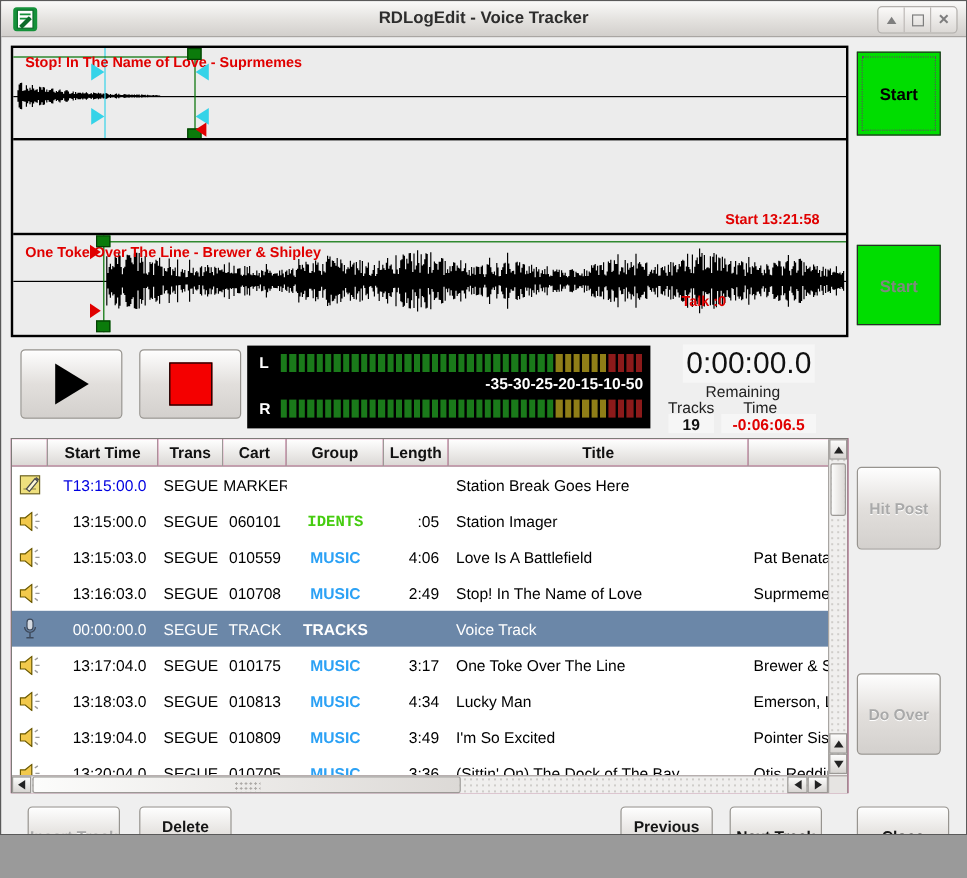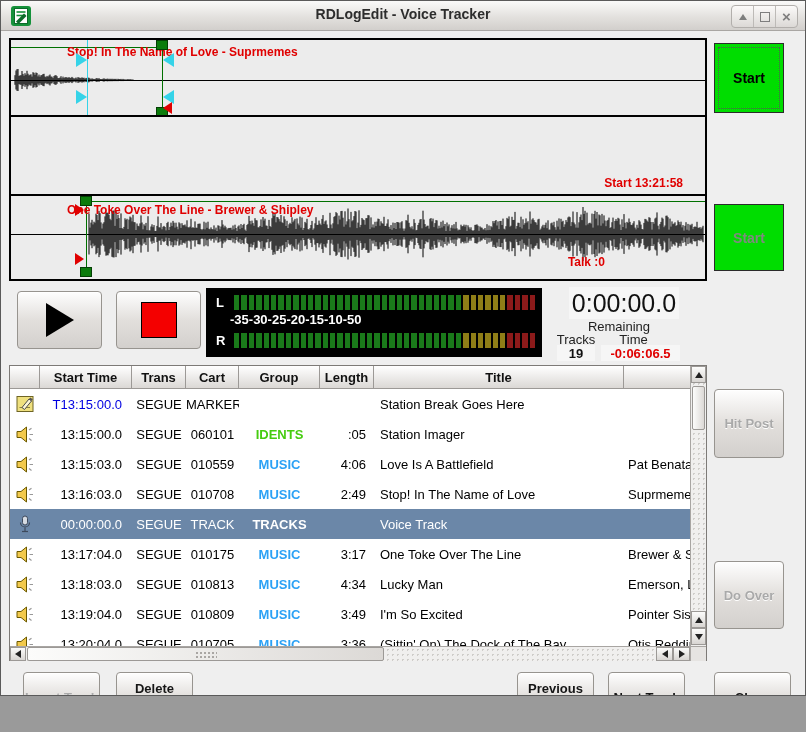--- a/index.html
+++ b/index.html
@@ -11,21 +11,21 @@
   .win-controls{position:absolute;right:7px;top:4px;height:21px;display:flex;border:1px solid #b2afac;border-radius:4px;background:linear-gradient(#fbfaf9,#dcd9d6);overflow:hidden;}
   .win-btn{width:21px;height:21px;display:flex;align-items:center;justify-content:center;color:#7e7e7e;font-size:12px;border-right:1px solid #bdbab7;cursor:default;}
   .win-btn:last-child{border-right:none;}
   .win-btn .maxbox{width:8px;height:8px;border:1.5px solid #7e7e7e;display:block;}
   
   .wavestack{position:absolute;left:8px;top:37px;width:698px;height:243px;border:2px solid #000;box-sizing:border-box;background:#ececec;}
   .panel{position:relative;width:100%;box-sizing:border-box;overflow:hidden;}
   .panel1{height:77px;border-bottom:2px solid #000;}
   .panel2{height:79px;border-bottom:2px solid #000;}
   .panel3{height:81px;}
-  .wavetitle{position:absolute;left:10px;font-weight:bold;font-size:12px;color:#e00000;white-space:nowrap;z-index:5;margin-left:46px;}
+  .wavetitle{position:absolute;left:10px;font-weight:bold;font-size:12px;color:#e00000;white-space:nowrap;z-index:5;}
   .centerline{position:absolute;left:0;width:100%;height:1px;background:#000;}
   .gline-v{position:absolute;width:1px;background:#007000;top:0;bottom:0;z-index:4;}
   .gline-h{position:absolute;height:1px;background:#007000;z-index:4;}
   .gsq{position:absolute;width:12px;height:10px;background:#0b7b0b;border:1px solid #043f04;box-sizing:border-box;z-index:6;}
   .cyline{position:absolute;width:1px;background:#35d3e8;top:0;bottom:0;z-index:3;}
   .tri{position:absolute;width:0;height:0;z-index:6;}
   .tri.r{border-top:7px solid transparent;border-bottom:7px solid transparent;border-left:11px solid var(--c);}
   .tri.l{border-top:7px solid transparent;border-bottom:7px solid transparent;border-right:11px solid var(--c);}
   .redlabel{position:absolute;font-weight:bold;font-size:12px;color:#e00000;white-space:nowrap;z-index:5;}
   .wave-svg{position:absolute;left:0;top:0;z-index:2;}
@@ -33,21 +33,21 @@
   .btn3d{background:linear-gradient(#fefefe,#e2dfdc 50%,#d3d0cd);border:1px solid #97948f;border-radius:4px;box-shadow:inset 0 1px 0 #fff;display:flex;align-items:center;justify-content:center;text-align:center;font-weight:bold;font-size:13px;color:#161616;box-sizing:border-box;cursor:default;}
   .btn3d.disabled{color:#a9a9a9;text-shadow:0 1px 0 #fff;}
   .play-btn{position:absolute;left:16px;top:290px;width:85px;height:58px;}
   .play-glyph{width:0;height:0;border-top:17px solid transparent;border-bottom:17px solid transparent;border-left:28px solid #000;}
   .stop-btn{position:absolute;left:115px;top:290px;width:85px;height:58px;}
   .stop-glyph{width:34px;height:34px;background:#f40000;border:1px solid #000;}
   .vu{position:absolute;left:205px;top:287px;width:336px;height:69px;background:#000;}
   .vu .chan{position:absolute;color:#fff;font-weight:bold;font-size:13px;left:10px;}
   .vu-bar{position:absolute;left:28px;width:301px;height:15px;display:flex;gap:2px;}
   .vu-seg{flex:1;}
-  .vu-scale{position:absolute;left:24px;top:24px;width:306px;height:18px;display:flex;justify-content:flex-start;color:#fff;font-weight:bold;font-size:13px;}
+  .vu-scale{position:absolute;left:24px;top:24px;width:306px;height:18px;display:flex;justify-content:flex-end;color:#fff;font-weight:bold;font-size:13px;}
   .time-display{position:absolute;left:568px;top:286px;width:110px;height:32px;background:#f6f6f6;color:#111;font-size:25px;display:flex;align-items:center;justify-content:center;letter-spacing:0px;}
   .lbl{position:absolute;font-size:13px;color:#222;text-align:center;}
   .valbox{position:absolute;height:16px;background:#f6f6f6;font-weight:bold;font-size:13px;display:flex;align-items:center;justify-content:center;}
   
   .cbtn{position:absolute;left:713px;width:70px;border:1px solid #2b2b2b;display:flex;align-items:center;justify-content:center;font-weight:bold;font-size:14px;color:#000;box-sizing:border-box;cursor:default;}
   .cbtn.disabled{color:#7f8a7f;}
   .focus-dotted{outline:1px dotted #555;outline-offset:-5px;}
   
   .logtable{position:absolute;left:8px;top:364px;width:698px;height:296px;background:#ec4899;border:1px solid #7d7a77;box-sizing:border-box;}
   .thead{position:absolute;left:0;top:0;width:681px;height:23px;display:flex;}
@@ -135,21 +135,21 @@
           <path d="M78 17.5L78 58.5M79 31.6L79 44.4M80 26.6L80 49.4M81 23.8L81 52.2M82 28.4L82 47.6M83 25.7L83 50.3M84 26.7L84 49.3M85 17.7L85 58.3M86 19.0L86 57.0M87 24.1L87 51.9M88 14.9L88 61.1M89 17.2L89 58.8M90 26.4L90 49.6M91 32.5L91 43.5M92 27.6L92 48.4M93 26.2L93 49.8M94 20.4L94 55.6M95 16.3L95 59.7M96 16.8L96 59.2M97 16.7L97 59.3M98 18.7L98 57.3M99 22.8L99 53.2M100 24.2L100 51.8M101 15.2L101 60.8M102 14.7L102 61.3M103 14.6L103 61.4M104 29.9L104 46.1M105 14.9L105 61.1M106 22.9L106 53.1M107 18.8L107 57.2M108 22.1L108 53.9M109 32.0L109 44.0M110 17.4L110 58.6M111 32.0L111 44.0M112 33.0L112 43.0M113 30.9L113 45.1M114 22.3L114 53.7M115 23.9L115 52.1M116 22.8L116 53.2M117 33.1L117 42.9M118 23.6L118 52.4M119 20.5L119 55.5M120 21.5L120 54.5M121 25.4L121 50.6M122 18.8L122 57.2M123 26.1L123 49.9M124 26.3L124 49.7M125 34.0L125 42.0M126 27.5L126 48.5M127 29.8L127 46.2M128 30.3L128 45.7M129 27.4L129 48.6M130 19.4L130 56.6M131 26.5L131 49.5M132 33.3L132 42.7M133 28.3L133 47.7M134 29.8L134 46.2M135 26.9L135 49.1M136 34.1L136 41.9M137 20.2L137 55.8M138 34.3L138 41.7M139 34.4L139 41.6M140 30.5L140 45.5M141 28.3L141 47.7M142 31.2L142 44.8M143 29.1L143 46.9M144 35.0L144 41.0M145 34.9L145 41.1M146 29.9L146 46.1M147 20.5L147 55.5M148 31.3L148 44.7M149 31.5L149 44.5M150 27.1L150 48.9M151 33.3L151 42.7M152 30.8L152 45.2M153 29.9L153 46.1M154 31.0L154 45.0M155 34.4L155 41.6M156 27.0L156 49.0M157 25.8L157 50.2M158 34.0L158 42.0M159 30.9L159 45.1M160 26.6L160 49.4M161 30.1L161 45.9M162 24.9L162 51.1M163 26.7L163 49.3M164 31.6L164 44.4M165 26.7L165 49.3M166 30.7L166 45.3M167 33.3L167 42.7M168 26.3L168 49.7M169 27.4L169 48.6M170 31.9L170 44.1M171 27.2L171 48.8M172 29.2L172 46.8M173 29.3L173 46.7M174 28.5L174 47.5M175 30.5L175 45.5M176 24.3L176 51.7M177 31.2L177 44.8M178 31.6L178 44.4M179 30.6L179 45.4M180 22.8L180 53.2M181 31.8L181 44.2M182 31.2L182 44.8M183 32.0L183 44.0M184 25.4L184 50.6M185 31.7L185 44.3M186 31.8L186 44.2M187 27.9L187 48.1M188 27.7L188 48.3M189 27.6L189 48.4M190 33.0L190 43.0M191 34.1L191 41.9M192 32.9L192 43.1M193 25.7L193 50.3M194 33.4L194 42.6M195 26.6L195 49.4M196 31.8L196 44.2M197 25.7L197 50.3M198 32.8L198 43.2M199 33.4L199 42.6M200 31.4L200 44.6M201 33.1L201 42.9M202 33.4L202 42.6M203 29.4L203 46.6M204 33.6L204 42.4M205 31.6L205 44.4M206 35.0L206 41.0M207 29.3L207 46.7M208 29.8L208 46.2M209 33.4L209 42.6M210 30.5L210 45.5M211 24.1L211 51.9M212 28.5L212 47.5M213 31.5L213 44.5M214 29.7L214 46.3M215 31.3L215 44.7M216 33.6L216 42.4M217 32.3L217 43.7M218 31.9L218 44.1M219 32.0L219 44.0M220 31.7L220 44.3M221 33.7L221 42.3M222 29.5L222 46.5M223 33.3L223 42.7M224 28.7L224 47.3M225 32.0L225 44.0M226 35.0L226 41.0M227 30.5L227 45.5M228 29.4L228 46.6M229 33.1L229 42.9M230 28.1L230 47.9M231 31.9L231 44.1M232 29.0L232 47.0M233 27.8L233 48.2M234 33.6L234 42.4M235 34.9L235 41.1M236 29.0L236 47.0M237 27.9L237 48.1M238 19.9L238 56.1M239 24.9L239 51.1M240 28.3L240 47.7M241 24.6L241 51.4M242 27.1L242 48.9M243 29.8L243 46.2M244 22.2L244 53.8M245 24.2L245 51.8M246 24.4L246 51.6M247 31.3L247 44.7M248 31.4L248 44.6M249 29.9L249 46.1M250 23.4L250 52.6M251 30.9L251 45.1M252 21.0L252 55.0M253 24.6L253 51.4M254 22.7L254 53.3M255 29.5L255 46.5M256 29.8L256 46.2M257 33.0L257 43.0M258 23.9L258 52.1M259 30.1L259 45.9M260 31.1L260 44.9M261 22.2L261 53.8M262 17.1L262 58.9M263 19.8L263 56.2M264 17.7L264 58.3M265 26.3L265 49.7M266 21.0L266 55.0M267 21.4L267 54.6M268 23.1L268 52.9M269 25.5L269 50.5M270 19.0L270 57.0M271 26.3L271 49.7M272 27.1L272 48.9M273 20.3L273 55.7M274 23.3L274 52.7M275 30.0L275 46.0M276 24.8L276 51.2M277 32.0L277 44.0M278 28.3L278 47.7M279 26.8L279 49.2M280 28.0L280 48.0M281 21.3L281 54.7M282 26.2L282 49.8M283 24.5L283 51.5M284 22.9L284 53.1M285 33.0L285 43.0M286 22.4L286 53.6M287 27.5L287 48.5M288 29.3L288 46.7M289 20.6L289 55.4M290 31.6L290 44.4M291 21.5L291 54.5M292 34.0L292 42.0M293 32.0L293 44.0M294 25.9L294 50.1M295 27.2L295 48.8M296 22.8L296 53.2M297 33.1L297 42.9M298 33.7L298 42.3M299 32.2L299 43.8M300 29.0L300 47.0M301 24.9L301 51.1M302 33.9L302 42.1M303 32.4L303 43.6M304 27.3L304 48.7M305 21.2L305 54.8M306 29.0L306 47.0M307 28.8L307 47.2M308 24.6L308 51.4M309 27.6L309 48.4M310 29.1L310 46.9M311 22.9L311 53.1M312 19.1L312 56.9M313 27.9L313 48.1M314 25.4L314 50.6M315 24.4L315 51.6M316 28.5L316 47.5M317 32.0L317 44.0M318 32.2L318 43.8M319 16.8L319 59.2M320 28.5L320 47.5M321 32.3L321 43.7M322 27.3L322 48.7M323 20.9L323 55.1M324 20.1L324 55.9M325 16.1L325 59.9M326 17.2L326 58.8M327 28.3L327 47.7M328 19.6L328 56.4M329 23.5L329 52.5M330 15.1L330 60.9M331 14.9L331 61.1M332 21.7L332 54.3M333 30.7L333 45.3M334 15.3L334 60.7M335 28.5L335 47.5M336 25.3L336 50.7M337 12.5L337 63.5M338 23.2L338 52.8M339 31.3L339 44.7M340 15.9L340 60.1M341 25.3L341 50.7M342 24.2L342 51.8M343 20.1L343 55.9M344 15.0L344 61.0M345 15.6L345 60.4M346 32.1L346 43.9M347 26.6L347 49.4M348 14.3L348 61.7M349 31.2L349 44.8M350 28.9L350 47.1M351 22.0L351 54.0M352 23.4L352 52.6M353 24.1L353 51.9M354 28.7L354 47.3M355 22.2L355 53.8M356 22.1L356 53.9M357 19.1L357 56.9M358 19.4L358 56.6M359 33.1L359 42.9M360 21.4L360 54.6M361 31.4L361 44.6M362 28.4L362 47.6M363 31.6L363 44.4M364 25.8L364 50.2M365 30.1L365 45.9M366 25.6L366 50.4M367 22.6L367 53.4M368 23.0L368 53.0M369 29.7L369 46.3M370 25.3L370 50.7M371 27.2L371 48.8M372 27.8L372 48.2M373 20.8L373 55.2M374 30.0L374 46.0M375 29.9L375 46.1M376 27.5L376 48.5M377 23.3L377 52.7M378 30.8L378 45.2M379 32.9L379 43.1M380 29.1L380 46.9M381 33.8L381 42.2M382 26.6L382 49.4M383 32.1L383 43.9M384 26.9L384 49.1M385 33.0L385 43.0M386 26.0L386 50.0M387 26.2L387 49.8M388 26.6L388 49.4M389 32.3L389 43.7M390 26.3L390 49.7M391 25.2L391 50.8M392 32.5L392 43.5M393 34.8L393 41.2M394 32.5L394 43.5M395 24.2L395 51.8M396 24.7L396 51.3M397 18.7L397 57.3M398 26.8L398 49.2M399 30.8L399 45.2M400 32.4L400 43.6M401 30.3L401 45.7M402 33.3L402 42.7M403 23.2L403 52.8M404 26.9L404 49.1M405 34.3L405 41.7M406 33.9L406 42.1M407 29.0L407 47.0M408 26.8L408 49.2M409 23.5L409 52.5M410 23.0L410 53.0M411 32.3L411 43.7M412 14.7L412 61.3M413 23.6L413 52.4M414 28.1L414 47.9M415 31.0L415 45.0M416 29.8L416 46.2M417 29.7L417 46.3M418 32.6L418 43.4M419 22.8L419 53.2M420 22.1L420 53.9M421 25.3L421 50.7M422 22.6L422 53.4M423 31.1L423 44.9M424 27.1L424 48.9M425 24.1L425 51.9M426 24.4L426 51.6M427 32.5L427 43.5M428 29.7L428 46.3M429 32.2L429 43.8M430 25.8L430 50.2M431 31.5L431 44.5M432 24.6L432 51.4M433 30.2L433 45.8M434 28.0L434 48.0M435 35.0L435 41.0M436 26.5L436 49.5M437 30.3L437 45.7M438 28.4L438 47.6M439 34.9L439 41.1M440 31.7L440 44.3M441 29.2L441 46.8M442 32.4L442 43.6M443 28.2L443 47.8M444 32.6L444 43.4M445 25.9L445 50.1M446 32.4L446 43.6M447 34.4L447 41.6M448 33.5L448 42.5M449 33.9L449 42.1M450 28.7L450 47.3M451 30.3L451 45.7M452 30.1L452 45.9M453 28.6L453 47.4M454 30.6L454 45.4M455 28.8L455 47.2M456 34.9L456 41.1M457 29.3L457 46.7M458 31.3L458 44.7M459 33.3L459 42.7M460 31.3L460 44.7M461 34.1L461 41.9M462 35.0L462 41.0M463 34.1L463 41.9M464 28.9L464 47.1M465 28.8L465 47.2M466 28.4L466 47.6M467 29.7L467 46.3M468 34.8L468 41.2M469 30.4L469 45.6M470 31.5L470 44.5M471 31.7L471 44.3M472 33.4L472 42.6M473 33.5L473 42.5M474 32.0L474 44.0M475 34.3L475 41.7M476 28.2L476 47.8M477 34.1L477 41.9M478 29.5L478 46.5M479 33.9L479 42.1M480 30.2L480 45.8M481 31.3L481 44.7M482 25.1L482 50.9M483 27.2L483 48.8M484 25.0L484 51.0M485 24.0L485 52.0M486 29.5L486 46.5M487 25.4L487 50.6M488 33.1L488 42.9M489 25.0L489 51.0M490 24.9L490 51.1M491 29.0L491 47.0M492 22.6L492 53.4M493 32.7L493 43.3M494 33.5L494 42.5M495 30.2L495 45.8M496 21.9L496 54.1M497 23.1L497 52.9M498 20.4L498 55.6M499 30.7L499 45.3M500 29.7L500 46.3M501 20.8L501 55.2M502 24.0L502 52.0M503 23.9L503 52.1M504 15.9L504 60.1M505 32.7L505 43.3M506 30.0L506 46.0M507 26.7L507 49.3M508 26.9L508 49.1M509 31.1L509 44.9M510 20.7L510 55.3M511 32.5L511 43.5M512 23.3L512 52.7M513 28.8L513 47.2M514 27.2L514 48.8M515 22.4L515 53.6M516 26.5L516 49.5M517 25.2L517 50.8M518 33.3L518 42.7M519 15.5L519 60.5M520 27.7L520 48.3M521 23.5L521 52.5M522 22.3L522 53.7M523 24.2L523 51.8M524 26.1L524 49.9M525 26.5L525 49.5M526 28.8L526 47.2M527 23.4L527 52.6M528 22.8L528 53.2M529 33.9L529 42.1M530 32.6L530 43.4M531 30.4L531 45.6M532 28.8L532 47.2M533 31.7L533 44.3M534 28.9L534 47.1M535 26.6L535 49.4M536 32.2L536 43.8M537 24.3L537 51.7M538 33.7L538 42.3M539 33.6L539 42.4M540 27.3L540 48.7M541 26.6L541 49.4M542 29.3L542 46.7M543 25.8L543 50.2M544 31.2L544 44.8M545 33.7L545 42.3M546 24.7L546 51.3M547 30.6L547 45.4M548 22.4L548 53.6M549 33.5L549 42.5M550 22.8L550 53.2M551 25.8L551 50.2M552 24.8L552 51.2M553 30.9L553 45.1M554 28.3L554 47.7M555 24.1L555 51.9M556 26.1L556 49.9M557 21.4L557 54.6M558 20.5L558 55.5M559 21.2L559 54.8M560 30.1L560 45.9M561 26.1L561 49.9M562 15.5L562 60.5M563 26.5L563 49.5M564 28.3L564 47.7M565 31.6L565 44.4M566 16.1L566 59.9M567 31.7L567 44.3M568 26.3L568 49.7M569 20.9L569 55.1M570 18.5L570 57.5M571 24.1L571 51.9M572 11.0L572 65.0M573 17.9L573 58.1M574 14.8L574 61.2M575 29.3L575 46.7M576 16.6L576 59.4M577 28.4L577 47.6M578 27.1L578 48.9M579 26.7L579 49.3M580 27.6L580 48.4M581 17.6L581 58.4M582 31.6L582 44.4M583 18.0L583 58.0M584 14.8L584 61.2M585 22.6L585 53.4M586 16.0L586 60.0M587 29.4L587 46.6M588 18.5L588 57.5M589 19.3L589 56.7M590 29.7L590 46.3M591 17.9L591 58.1M592 27.4L592 48.6M593 19.4L593 56.6M594 24.5L594 51.5M595 30.2L595 45.8M596 24.7L596 51.3M597 23.9L597 52.1M598 21.6L598 54.4M599 32.0L599 44.0M600 31.2L600 44.8M601 26.2L601 49.8M602 21.6L602 54.4M603 32.7L603 43.3M604 25.0L604 51.0M605 23.1L605 52.9M606 25.0L606 51.0M607 21.8L607 54.2M608 22.6L608 53.4M609 28.5L609 47.5M610 34.0L610 42.0M611 23.3L611 52.7M612 31.0L612 45.0M613 18.1L613 57.9M614 26.7L614 49.3M615 32.4L615 43.6M616 25.9L616 50.1M617 26.9L617 49.1M618 22.5L618 53.5M619 25.9L619 50.1M620 28.8L620 47.2M621 29.1L621 46.9M622 27.3L622 48.7M623 25.2L623 50.8M624 31.6L624 44.4M625 33.4L625 42.6M626 28.8L626 47.2M627 31.8L627 44.2M628 24.2L628 51.8M629 25.5L629 50.5M630 28.6L630 47.4M631 33.0L631 43.0M632 33.4L632 42.6M633 26.9L633 49.1M634 22.9L634 53.1M635 23.3L635 52.7M636 24.6L636 51.4M637 25.8L637 50.2M638 21.2L638 54.8M639 21.8L639 54.2M640 26.0L640 50.0M641 33.6L641 42.4M642 26.0L642 50.0M643 27.7L643 48.3M644 22.5L644 53.5M645 21.6L645 54.4M646 16.4L646 59.6M647 29.7L647 46.3M648 33.3L648 42.7M649 28.1L649 47.9M650 25.9L650 50.1M651 21.6L651 54.4M652 22.7L652 53.3M653 31.2L653 44.8M654 29.5L654 46.5M655 19.8L655 56.2M656 19.6L656 56.4M657 21.2L657 54.8M658 33.6L658 42.4M659 22.6L659 53.4M660 30.6L660 45.4M661 25.4L661 50.6M662 28.2L662 47.8M663 27.5L663 48.5M664 26.3L664 49.7M665 30.0L665 46.0M666 29.1L666 46.9M667 24.4L667 51.6M668 26.0L668 50.0M669 28.5L669 47.5M670 25.7L670 50.3M671 31.4L671 44.6M672 29.1L672 46.9M673 34.6L673 41.4M674 29.8L674 46.2M675 26.2L675 49.8M676 33.7L676 42.3M677 27.9L677 48.1M678 34.5L678 41.5M679 28.6L679 47.4M680 29.4L680 46.6M681 27.8L681 48.2M682 33.1L682 42.9M683 31.0L683 45.0M684 30.4L684 45.6M685 31.0L685 45.0M686 25.8L686 50.2M687 31.6L687 44.4M688 32.0L688 44.0M689 31.1L689 44.9M690 32.8L690 43.2M691 31.4L691 44.6M692 29.8L692 46.2" stroke="#000" stroke-width="1" fill="none"></path>
         </svg>
       <div class="centerline" style="top:38px"></div>
       <div class="gline-h" style="left:75px;right:0;top:5px"></div>
       <div class="gline-v" style="left:75px"></div>
       <div class="gsq" style="left:69px;top:0"></div>
       <div class="gsq" style="left:69px;top:71px"></div>
       <div class="tri r" style="--c:#e00000;left:64px;top:8px;border-top-width:6px;border-bottom-width:6px;border-left-width:9px"></div>
       <div class="tri r" style="--c:#e00000;left:64px;top:57px;border-top-width:6px;border-bottom-width:6px;border-left-width:9px"></div>
       <div class="wavetitle" style="top:7px">One Toke Over The Line - Brewer &amp; Shipley</div>
-      <div class="redlabel" style="right:100px;bottom:8px">Talk :0</div>
+      <div class="redlabel" style="right:100px;bottom:19px">Talk :0</div>
     </div>
   </div>
 
   <div class="btn3d play-btn">
       <span class="play-glyph"></span>
     </div>
   <div class="btn3d stop-btn">
       <span class="stop-glyph"></span>
     </div>
 
@@ -298,21 +298,21 @@
         <div class="trow">
     <span class="td c-icon">
             <svg width="19" height="17" viewBox="0 0 19 17">
               <polygon points="1,5.5 5,5.5 10.5,1 10.5,16 5,11.5 1,11.5" fill="#f2c94c" stroke="#6b5900" stroke-width="1"></polygon>
               <path d="M13 4 L15.5 2.2 M13.5 8.5 H17 M13 12.5 L15.5 14.5" stroke="#999" stroke-width="1.2" fill="none"></path>
             </svg>
           </span>
     <span class="td c-start">13:15:00.0</span>
     <span class="td c-trans">SEGUE</span>
     <span class="td c-cart">060101</span>
-    <span class="td c-group" style="color: rgb(70, 204, 16);">IDENTS</span>
+    <span class="td c-group" style="color: rgb(70, 204, 16); font-family: Liberation Mono, monospace;">IDENTS</span>
     <span class="td c-length">:05</span>
     <span class="td c-title">Station Imager</span>
     <span class="td c-artist"></span>
   </div>
         <div class="trow">
     <span class="td c-icon">
             <svg width="19" height="17" viewBox="0 0 19 17">
               <polygon points="1,5.5 5,5.5 10.5,1 10.5,16 5,11.5 1,11.5" fill="#f2c94c" stroke="#6b5900" stroke-width="1"></polygon>
               <path d="M13 4 L15.5 2.2 M13.5 8.5 H17 M13 12.5 L15.5 14.5" stroke="#999" stroke-width="1.2" fill="none"></path>
             </svg>

